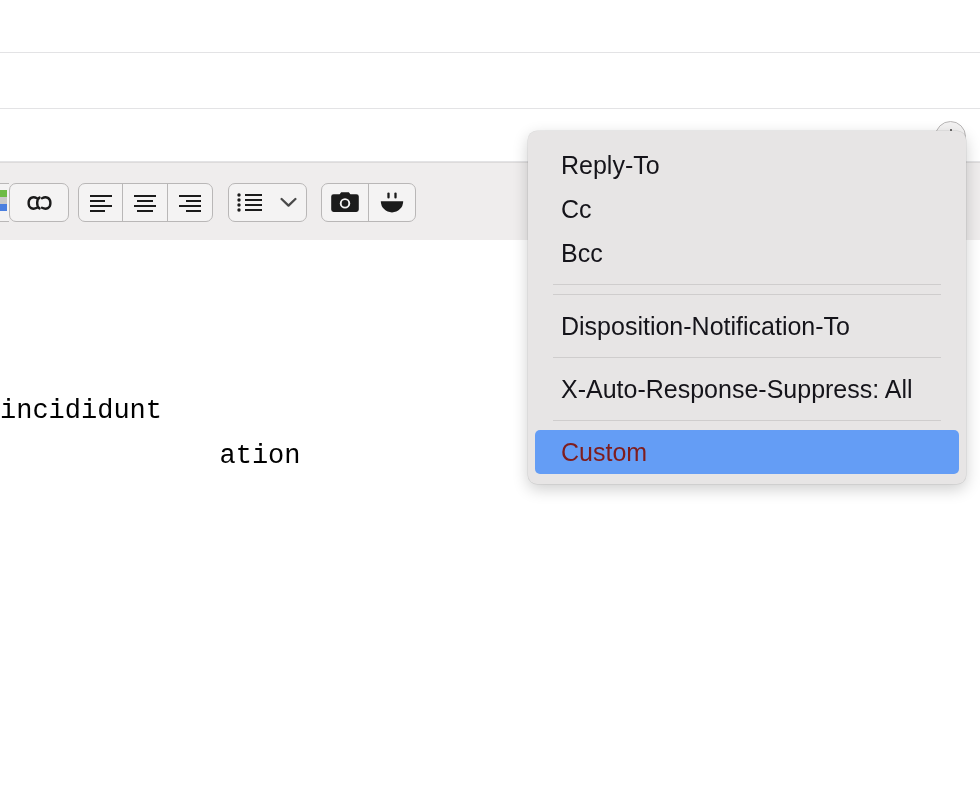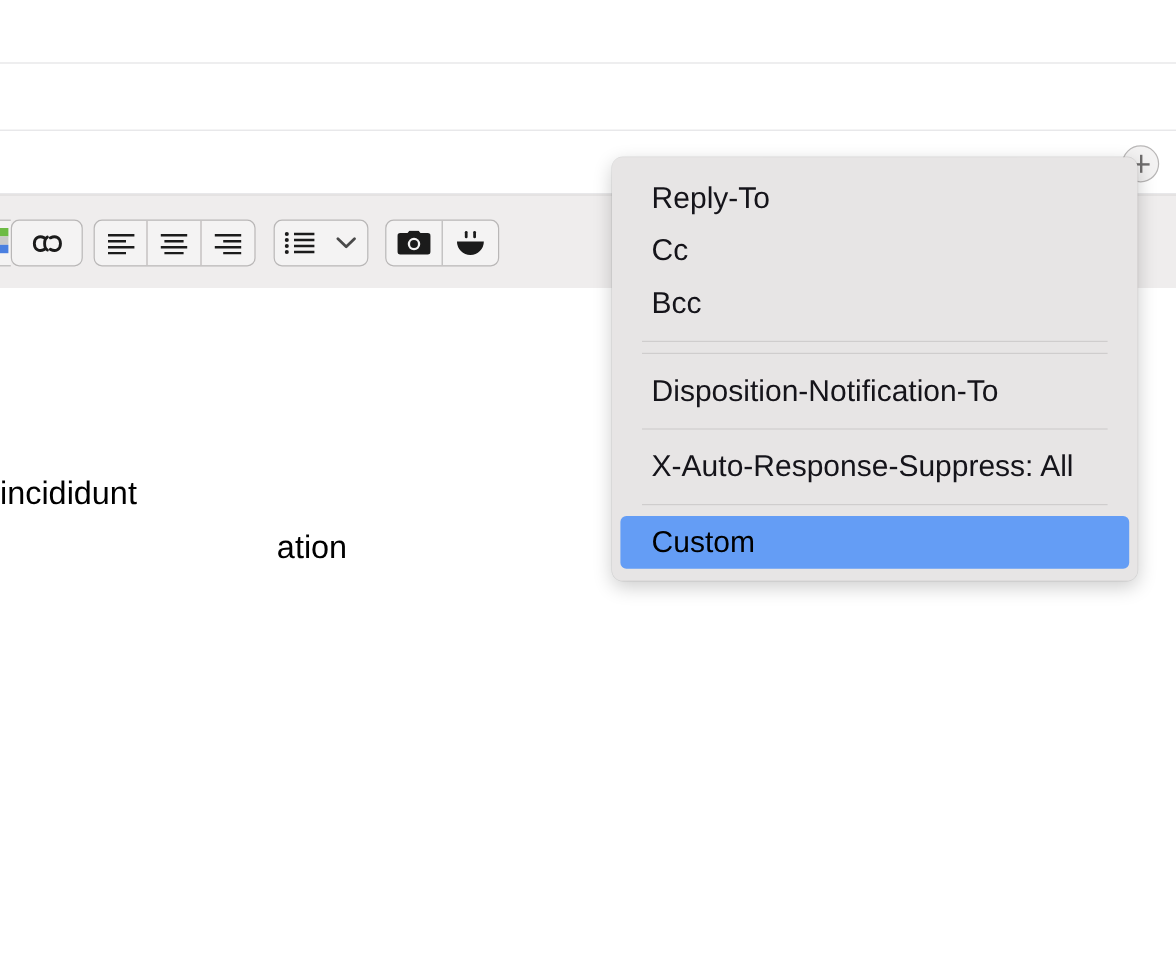--- a/index.html
+++ b/index.html
@@ -118,26 +118,27 @@
 
   
   .body-text {
     position: absolute;
     left: 0;
     width: 520px;
     font-size: 27px;
     line-height: 45px;
     color: #000000;
     white-space: nowrap;
+    font-family: Liberation Mono, monospace;
   }
 
   
   .menu {
     position: absolute;
-    left: 510px;
+    left: 528px;
     top: 131px;
     width: 438px;
     background: #e7e5e5;
     border-radius: 9px;
     box-shadow: 0 5px 16px rgba(0,0,0,0.20), 0 0 0 0.5px rgba(0,0,0,0.10);
     padding: 12px 0 10px 0;
     box-sizing: border-box;
   }
   .menu-item {
     height: 44px;
@@ -147,21 +148,21 @@
     margin: 0 7px;
     border-radius: 5px;
     font-size: 25px;
     color: #15141a;
     white-space: nowrap;
     box-sizing: border-box;
     cursor: default;
   }
   .menu-item.selected {
     background: #649df5;
-    color: #000000;
+    color: #7f1d1d;
   }
   .menu-sep {
     height: 1px;
     background: #cfcdcd;
     margin: 9px 25px 9px 25px;
   }
 </style>
 </head>
 <body>
 

